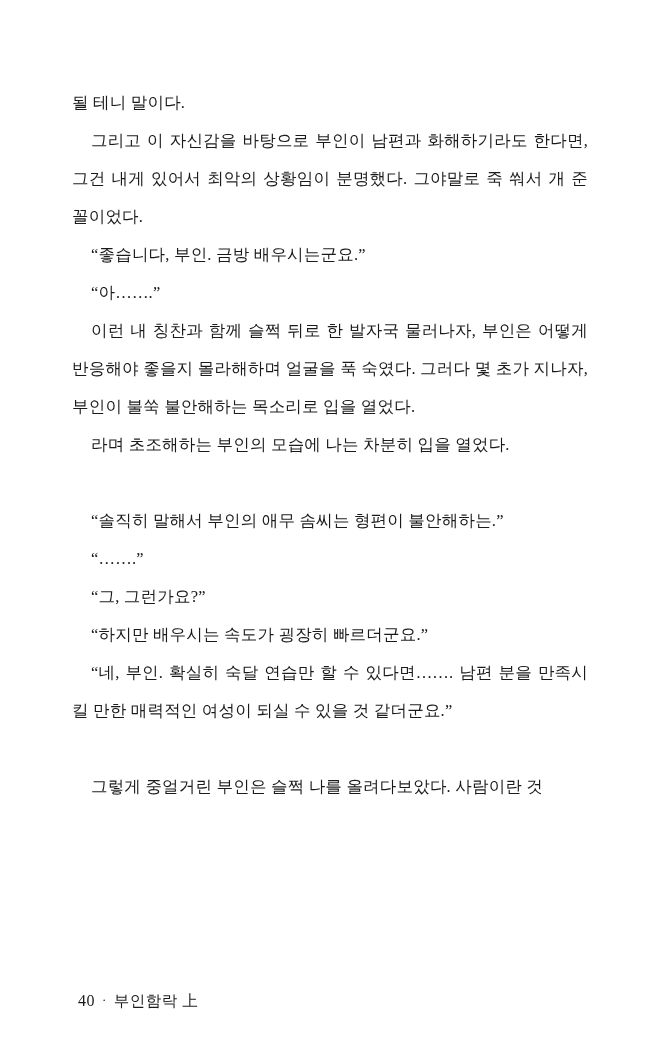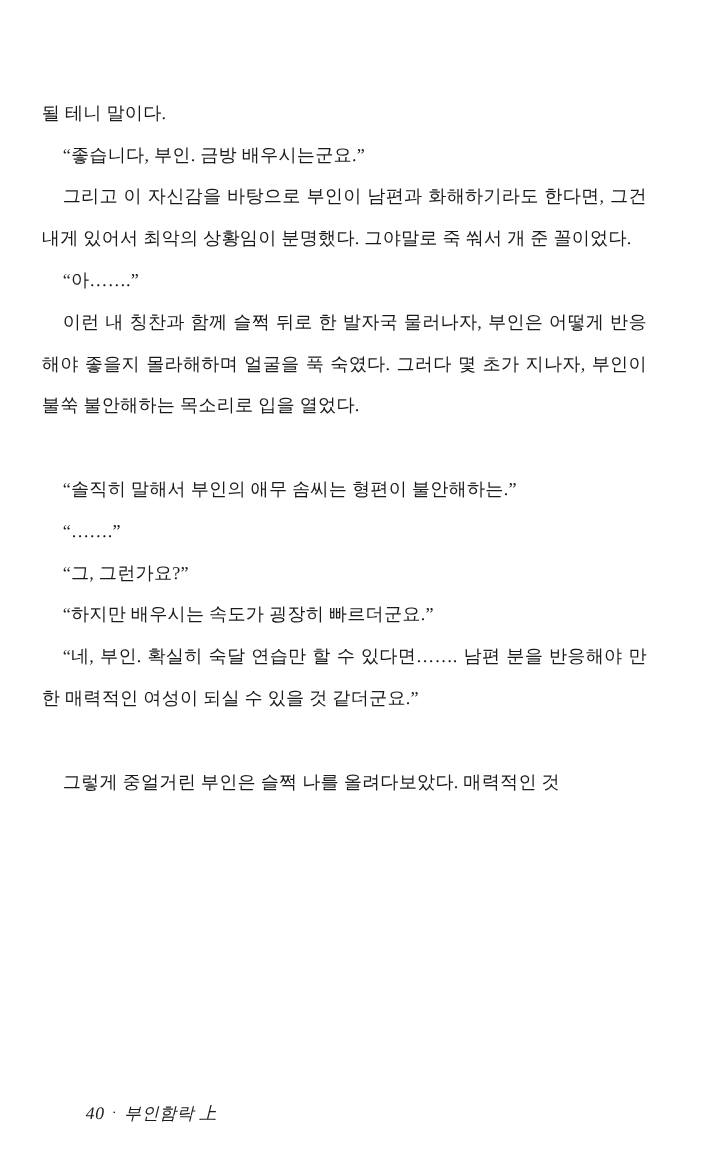--- a/index.html
+++ b/index.html
@@ -12,21 +12,21 @@
     background: #ffffff;
     font-family: "Liberation Serif", "DejaVu Serif", serif;
     color: #1a1a1a;
     overflow: hidden;
   }
   .page {
     position: relative;
     width: 660px;
     height: 1050px;
     box-sizing: border-box;
-    padding: 84px 72px 0 38px;
+    padding: 84px 72px 0 72px;
   }
   .body-text {
     font-size: 16.5px;
     line-height: 38px;
     text-align: justify;
     text-justify: inter-ideograph;
     letter-spacing: 0.2px;
   }
   p {
     margin: 0;
@@ -34,54 +34,54 @@
   }
   p.indent {
     text-indent: 1.15em;
   }
   p.gap-before {
     margin-top: 38px;
   }
   .footer {
     position: absolute;
     left: 78px;
-    bottom: 27px;
+    bottom: 38px;
     font-size: 16px;
     letter-spacing: 0.5px;
     color: #1a1a1a;
-    font-style: italic;
   }
   .footer .pagenum {
     margin-right: 6px;
   }
   .footer .dot {
     margin: 0 7px 0 1px;
     font-size: 13px;
     vertical-align: 2px;
   }
   .footer .title {
     font-size: 15.5px;
   }
 </style>
 </head>
 <body>
 
 <div class="page">
 
   <div class="body-text">
     <p class="">될 테니 말이다.</p>
+    <p class="indent">그리고 이 자신감을 바탕으로 부인이 남편과 화해하기라도 한다면, 그건 내게 있어서 최악의 상황임이 분명했다. 그야말로 죽 쒀서 개 준 꼴이었다.</p>
     <p class="indent">“좋습니다, 부인. 금방 배우시는군요.”</p>
-    <p class="indent">그리고 이 자신감을 바탕으로 부인이 남편과 화해하기라도 한다면, 그건 내게 있어서 최악의 상황임이 분명했다. 그야말로 죽 쒀서 개 준 꼴이었다.</p>
     <p class="indent">“아…….”</p>
     <p class="indent">이런 내 칭찬과 함께 슬쩍 뒤로 한 발자국 물러나자, 부인은 어떻게 반응해야 좋을지 몰라해하며 얼굴을 푹 숙였다. 그러다 몇 초가 지나자, 부인이 불쑥 불안해하는 목소리로 입을 열었다.</p>
+    <p class="indent">라며 초조해하는 부인의 모습에 나는 차분히 입을 열었다.</p>
     <p class="indent gap-before">“솔직히 말해서 부인의 애무 솜씨는 형편이 불안해하는.”</p>
     <p class="indent">“…….”</p>
     <p class="indent">“그, 그런가요?”</p>
     <p class="indent">“하지만 배우시는 속도가 굉장히 빠르더군요.”</p>
-    <p class="indent">“네, 부인. 확실히 숙달 연습만 할 수 있다면……. 남편 분을 반응해야 만한 매력적인 여성이 되실 수 있을 것 같더군요.”</p>
-    <p class="indent gap-before">그렇게 중얼거린 부인은 슬쩍 나를 올려다보았다. 매력적인 것</p>
+    <p class="indent">“네, 부인. 확실히 숙달 연습만 할 수 있다면……. 남편 분을 만족시킬 만한 매력적인 여성이 되실 수 있을 것 같더군요.”</p>
+    <p class="indent gap-before">그렇게 중얼거린 부인은 슬쩍 나를 올려다보았다. 사람이란 것</p>
   </div>
 
   <div class="footer">
     <span class="pagenum">40</span><span class="dot">·</span><span class="title">부인함락 上</span>
   </div>
 
 </div>
 
 </body></html>

